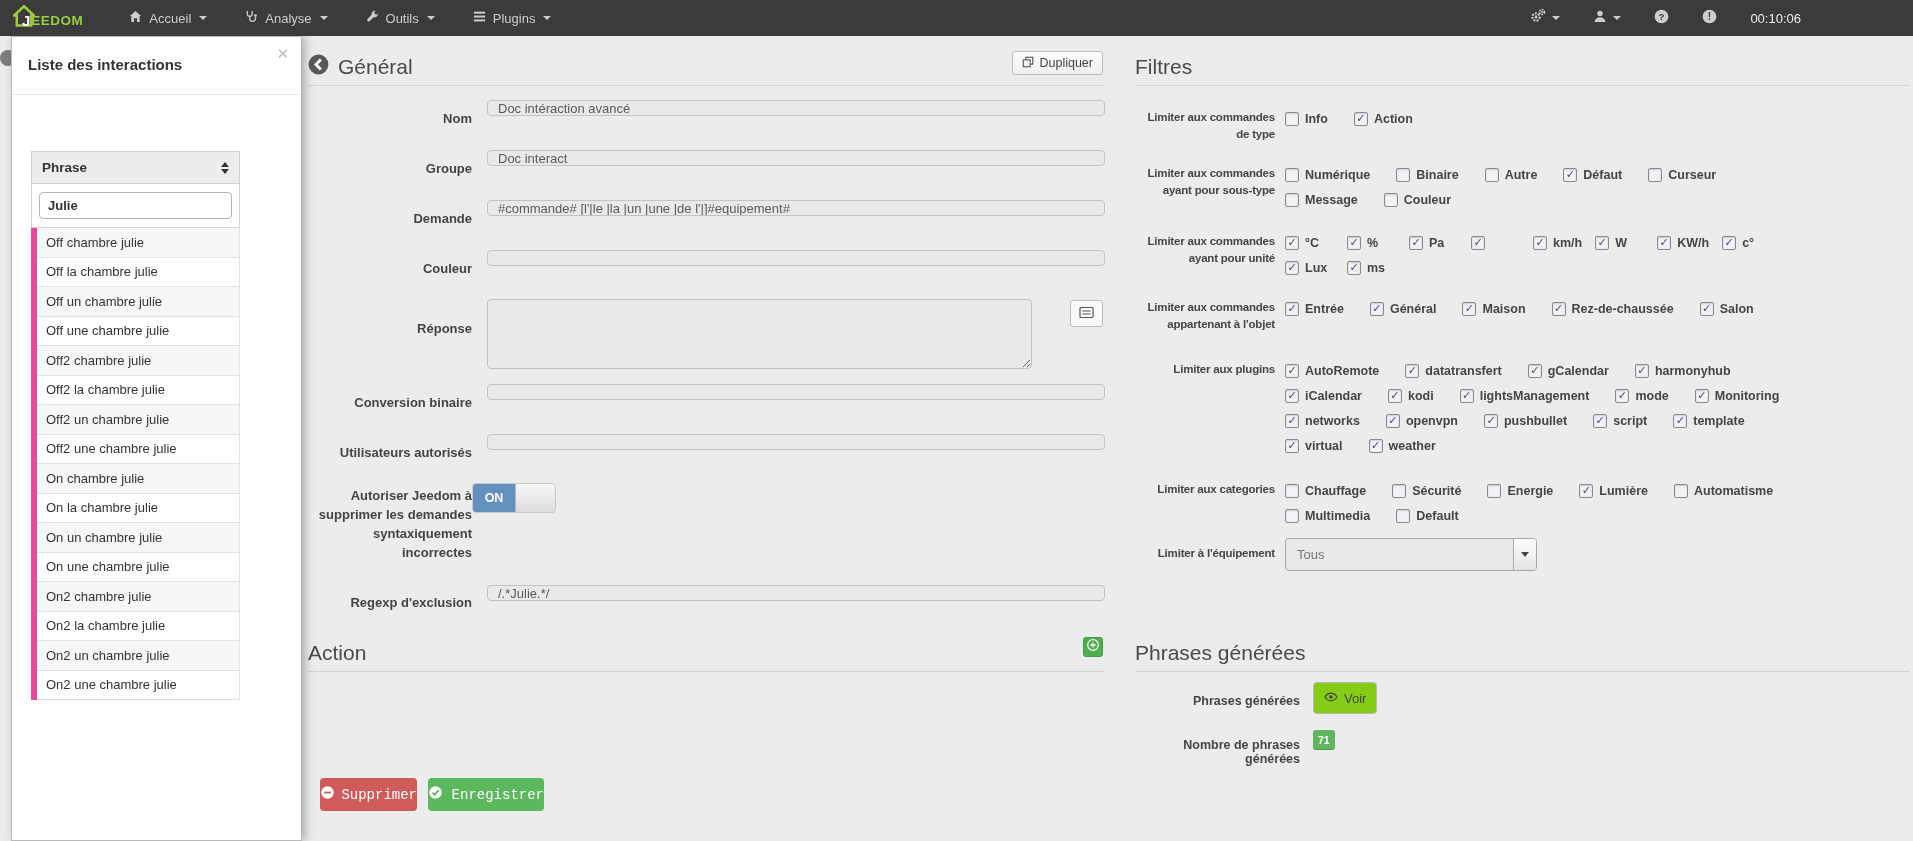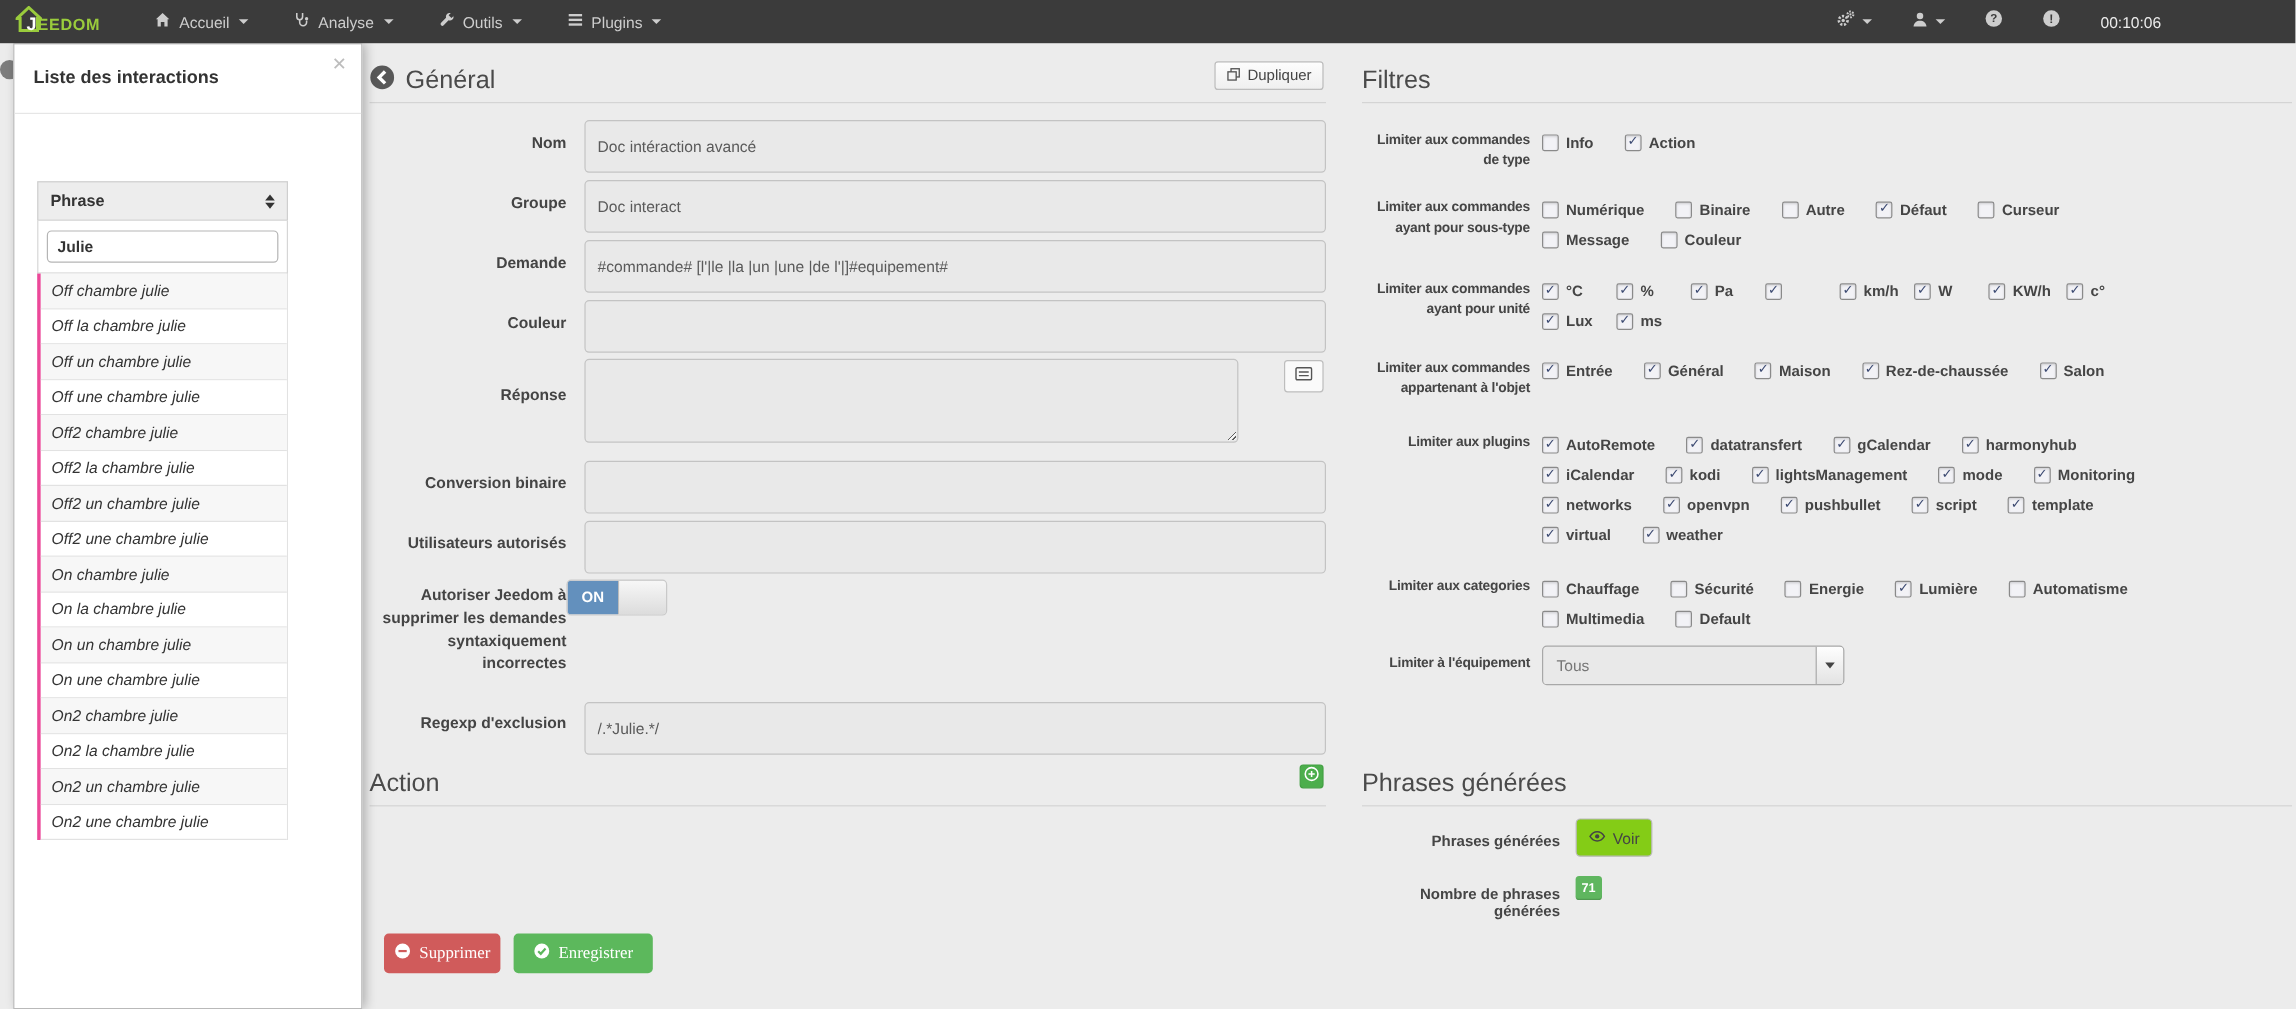--- a/index.html
+++ b/index.html
@@ -27,42 +27,42 @@
   .panel-title { font-size:15px; font-weight:bold; color:#333; }
   .panel-close { position:absolute; right:12px; top:10px; color:#bdbdbd; font-weight:bold; font-size:15px; cursor:pointer; line-height:14px; }
   .ptable { position:absolute; left:19px; top:114px; width:209px; }
   .thead { height:33px; background:#ededed; border:1px solid #cfcfcf; display:flex; align-items:center; justify-content:space-between; padding:0 10px; font-weight:bold; font-size:13.5px; color:#333; cursor:pointer; }
   .sort { display:inline-flex; flex-direction:column; gap:2px; }
   .sort i { width:0; height:0; border-left:4px solid transparent; border-right:4px solid transparent; display:block; }
   .sort .up { border-bottom:5px solid #333; }
   .sort .dn { border-top:5px solid #333; }
   .search-cell { border:1px solid #d6d6d6; border-top:none; padding:8px 7px; background:#fff; }
   .search-cell input { width:100%; height:27px; border:1px solid #b5b5b5; border-radius:4px; padding:0 8px; font-weight:bold; font-size:13px; color:#333; font-family:inherit; outline:none; background:#fff; }
-  .phrase-list { border-left:3px solid #ec4899; border-right:1px solid #e2e2e2;font-style:italic; }
+  .phrase-list { border-left:6px solid #ec4899; border-right:1px solid #e2e2e2; }
   .phrase-row { height:29.5px; display:flex; align-items:center; padding:0 9px; font-size:13px; color:#333; border-bottom:1px solid #e2e2e2; cursor:pointer; background:#fff; }
   .phrase-row.odd { background:#f7f7f7; }
 
   
   .maincol { position:absolute; left:302px; top:36px; width:803px; height:805px; }
   .sec-h { position:absolute; left:6px; right:0; height:38px; border-bottom:1px solid #d4d4d4; display:flex; align-items:center; gap:9px; }
   .general-h { top:12px; }
   .sec-title { font-size:21px; color:#4a4a4a; }
   .dup-btn { position:absolute; top:15px; right:2px; height:24px; padding:0 9px; border:1px solid #bdbdbd; border-radius:3px; background:linear-gradient(#fdfdfd,#efefef); display:flex; align-items:center; gap:5px; font-size:12.5px; color:#444; cursor:pointer; font-family:inherit; }
   .flab { position:absolute; left:0; width:170px; text-align:right; font-weight:bold; font-size:13px; color:#444; line-height:19px; }
   .lab-nom{top:73px}.lab-groupe{top:123px}.lab-demande{top:173px}.lab-syn{top:223px}.lab-rep{top:283px}.lab-conv{top:357px}.lab-util{top:407px}.lab-auto{top:450px}.lab-regexp{top:557px}
-  .fin { position:absolute; left:185px; width:618px; height:44px; border:1px solid #c3c3c3; border-radius:4px; background:#e9e9e9; color:#5a5a5a; font-size:13px; padding:0 10px; font-family:inherit; outline:none; }
+  .fin { position:absolute; left:185px; width:618px; height:16px; border:1px solid #c3c3c3; border-radius:4px; background:#e9e9e9; color:#5a5a5a; font-size:13px; padding:0 10px; font-family:inherit; outline:none; }
   .in-nom{top:64px}.in-groupe{top:114px}.in-demande{top:164px}.in-syn{top:214px}.in-conv{top:348px}.in-util{top:398px}.in-regexp{top:549px}
   .ta { top:263px; height:70px; width:545px; padding-top:6px; resize:both; }
   .list-btn { position:absolute; left:768px; top:264px; width:33px; height:27px; border:1px solid #bdbdbd; border-radius:3px; background:#fafafa; display:flex; align-items:center; justify-content:center; cursor:pointer; }
   .toggle { position:absolute; left:170px; top:447px; width:84px; height:30px; border-radius:4px; display:flex; overflow:hidden; border:1px solid #c9c9c9; background:#e4e4e4; cursor:pointer; }
   .t-on { width:42px; background:#6390bd; color:#fff; font-size:12.5px; font-weight:bold; display:flex; align-items:center; justify-content:center; }
   .t-knob { flex:1; background:linear-gradient(#f7f7f7,#dcdcdc); border-left:1px solid #bbb; border-radius:0 3px 3px 0; }
   .action-h { top:598px; }
   .plus-btn { position:absolute; right:2px; top:601px; width:20px; height:20px; background:#4cae4c; border:1px solid #43a043; border-radius:3px; display:flex; align-items:center; justify-content:center; cursor:pointer; }
-  .btn { position:absolute; top:742px; height:33px; border:none; border-radius:4px; color:#fff; font-size:14px; display:flex; align-items:center; justify-content:center; gap:6px; cursor:pointer; font-family:Liberation Serif, serif; }
+  .btn { position:absolute; top:742px; height:33px; border:none; border-radius:4px; color:#fff; font-size:14px; display:flex; align-items:center; justify-content:space-between; gap:6px; cursor:pointer; font-family:Liberation Mono, monospace; }
   .del-btn { left:18px; width:97px; background:#d05b5b; }
   .save-btn { left:126px; width:116px; background:#5cb85c; }
 
   
   .filcol { position:absolute; left:1135px; top:36px; width:778px; height:805px; }
   .fil-h { position:absolute; left:0; right:3px; top:12px; height:38px; border-bottom:1px solid #d4d4d4; display:flex; align-items:center;text-align:center; }
   .frow { position:absolute; left:0; display:flex; }
   .frow-type{top:70px}.frow-soustype{top:126px}.frow-unite{top:194px}.frow-objet{top:260px}.frow-plugins{top:322px}.frow-categories{top:442px}
   .flabel { width:140px; text-align:right; font-weight:bold; font-size:11.5px; letter-spacing:-.2px; color:#454545; line-height:17px; padding-top:3px; }
   .fctl { display:flex; flex-direction:column; margin-left:10px; }

